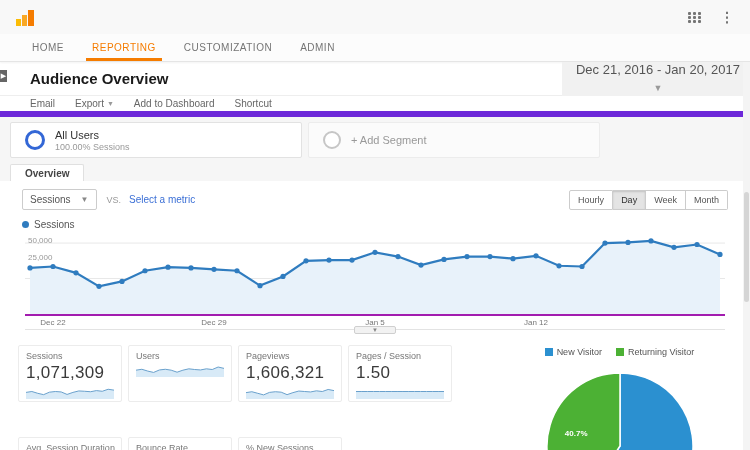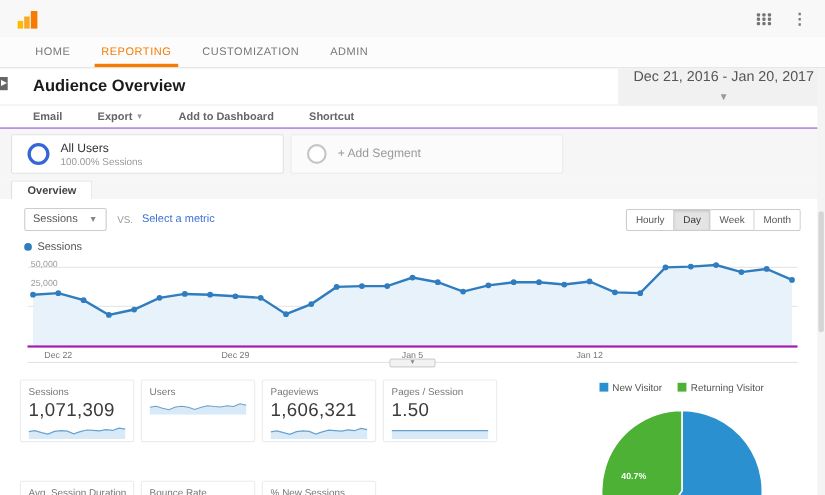--- a/index.html
+++ b/index.html
@@ -29,28 +29,28 @@
 
   
   .header { height:34px; display:flex; align-items:center; justify-content:space-between;
     padding:0 0 0 30px; border-bottom:1px solid #eee; }
   .page-title { font-size:15px; font-weight:bold; color:#1a1a1a; }
   .date-box { background:#f1f1f1; height:34px; display:flex; align-items:center;
     padding:0 10px 0 14px; font-size:13px; color:#555; cursor:pointer; gap:6px;flex-direction:column; }
   .date-caret { font-size:9px; color:#999; }
 
   
-  .actionbar { height:21px; display:flex; align-items:center; gap:32px; padding-left:30px;
-    border-bottom:1px solid #6d28d9;font-weight:bold; }
+  .actionbar { height:21px; display:flex; align-items:center; gap:20px; padding-left:30px;
+    border-bottom:6px solid #6d28d9; }
   .action-link { font-size:10px; color:#666; cursor:pointer; display:flex; align-items:center; gap:3px; }
   .action-caret { font-size:7px; color:#999; }
 
   
   .segments { height:46px; background:#f6f6f6; display:flex; gap:6px; padding:5px 0 5px 10px; }
-  .seg-card { width:248px; background:#fff; border:1px solid #e2e2e2; border-radius:2px;
+  .seg-card { width:292px; background:#fff; border:1px solid #e2e2e2; border-radius:2px;
     display:flex; align-items:center; padding-left:14px; gap:10px; cursor:pointer; }
   .seg-card.ghost { background:#fbfbfb; border-color:#ececec; }
   .seg-circle { width:20px; height:20px; border-radius:50%; border:3px solid #3367D6; background:#fff; }
   .seg-circle.gray { border:2px solid #c6c6c6; width:18px; height:18px; }
   .seg-title { font-size:11px; color:#333; }
   .seg-sub { font-size:9px; color:#999; margin-top:1px; }
   .seg-add { font-size:11px; color:#999; }
 
   
   .tabstrip { height:18px; background:#f6f6f6; display:flex; align-items:flex-end; padding-left:10px; }

